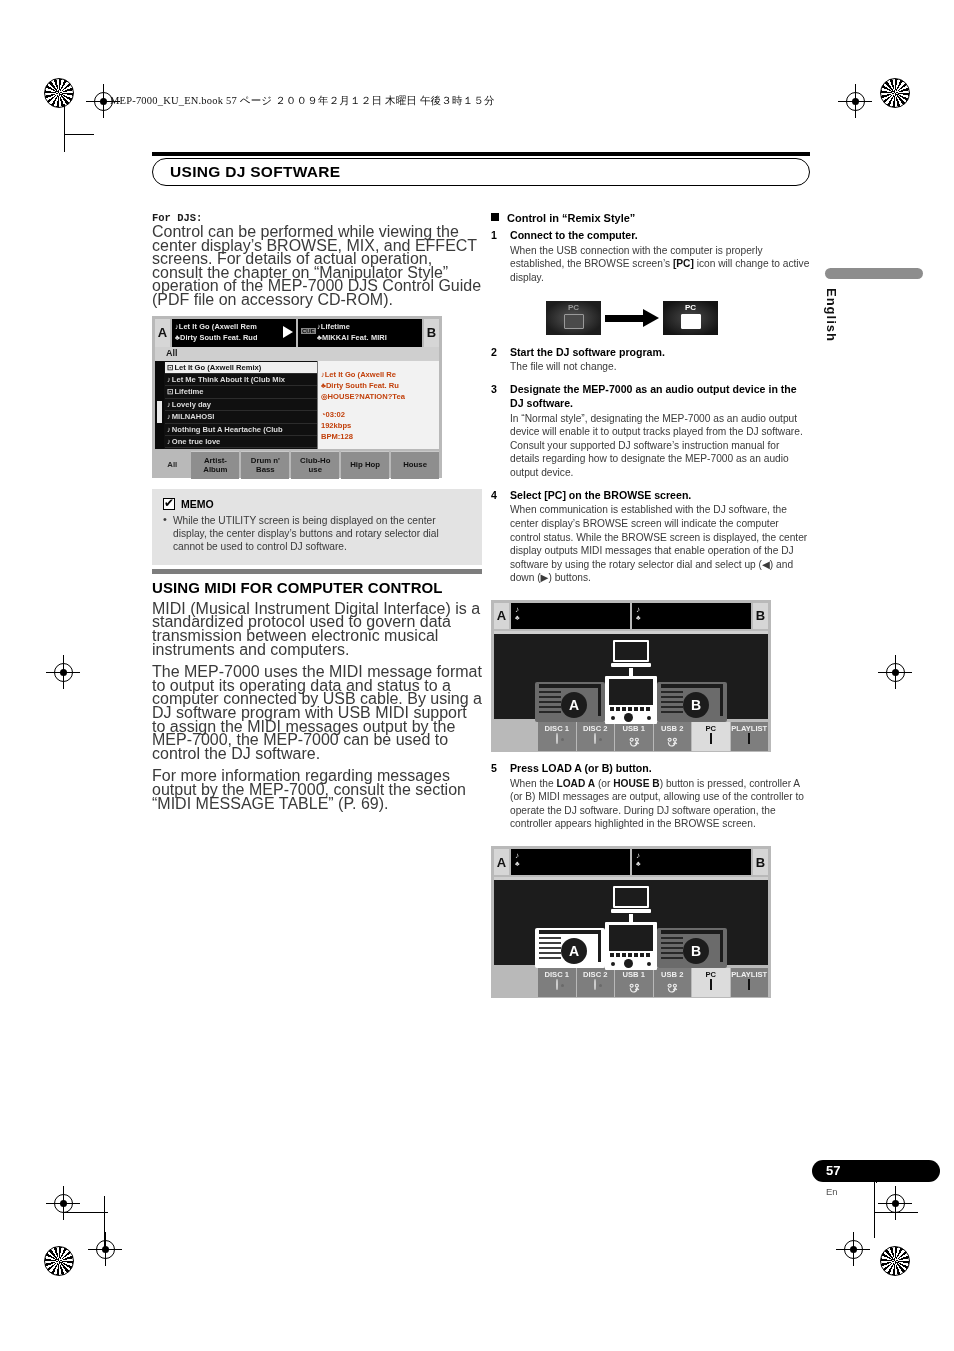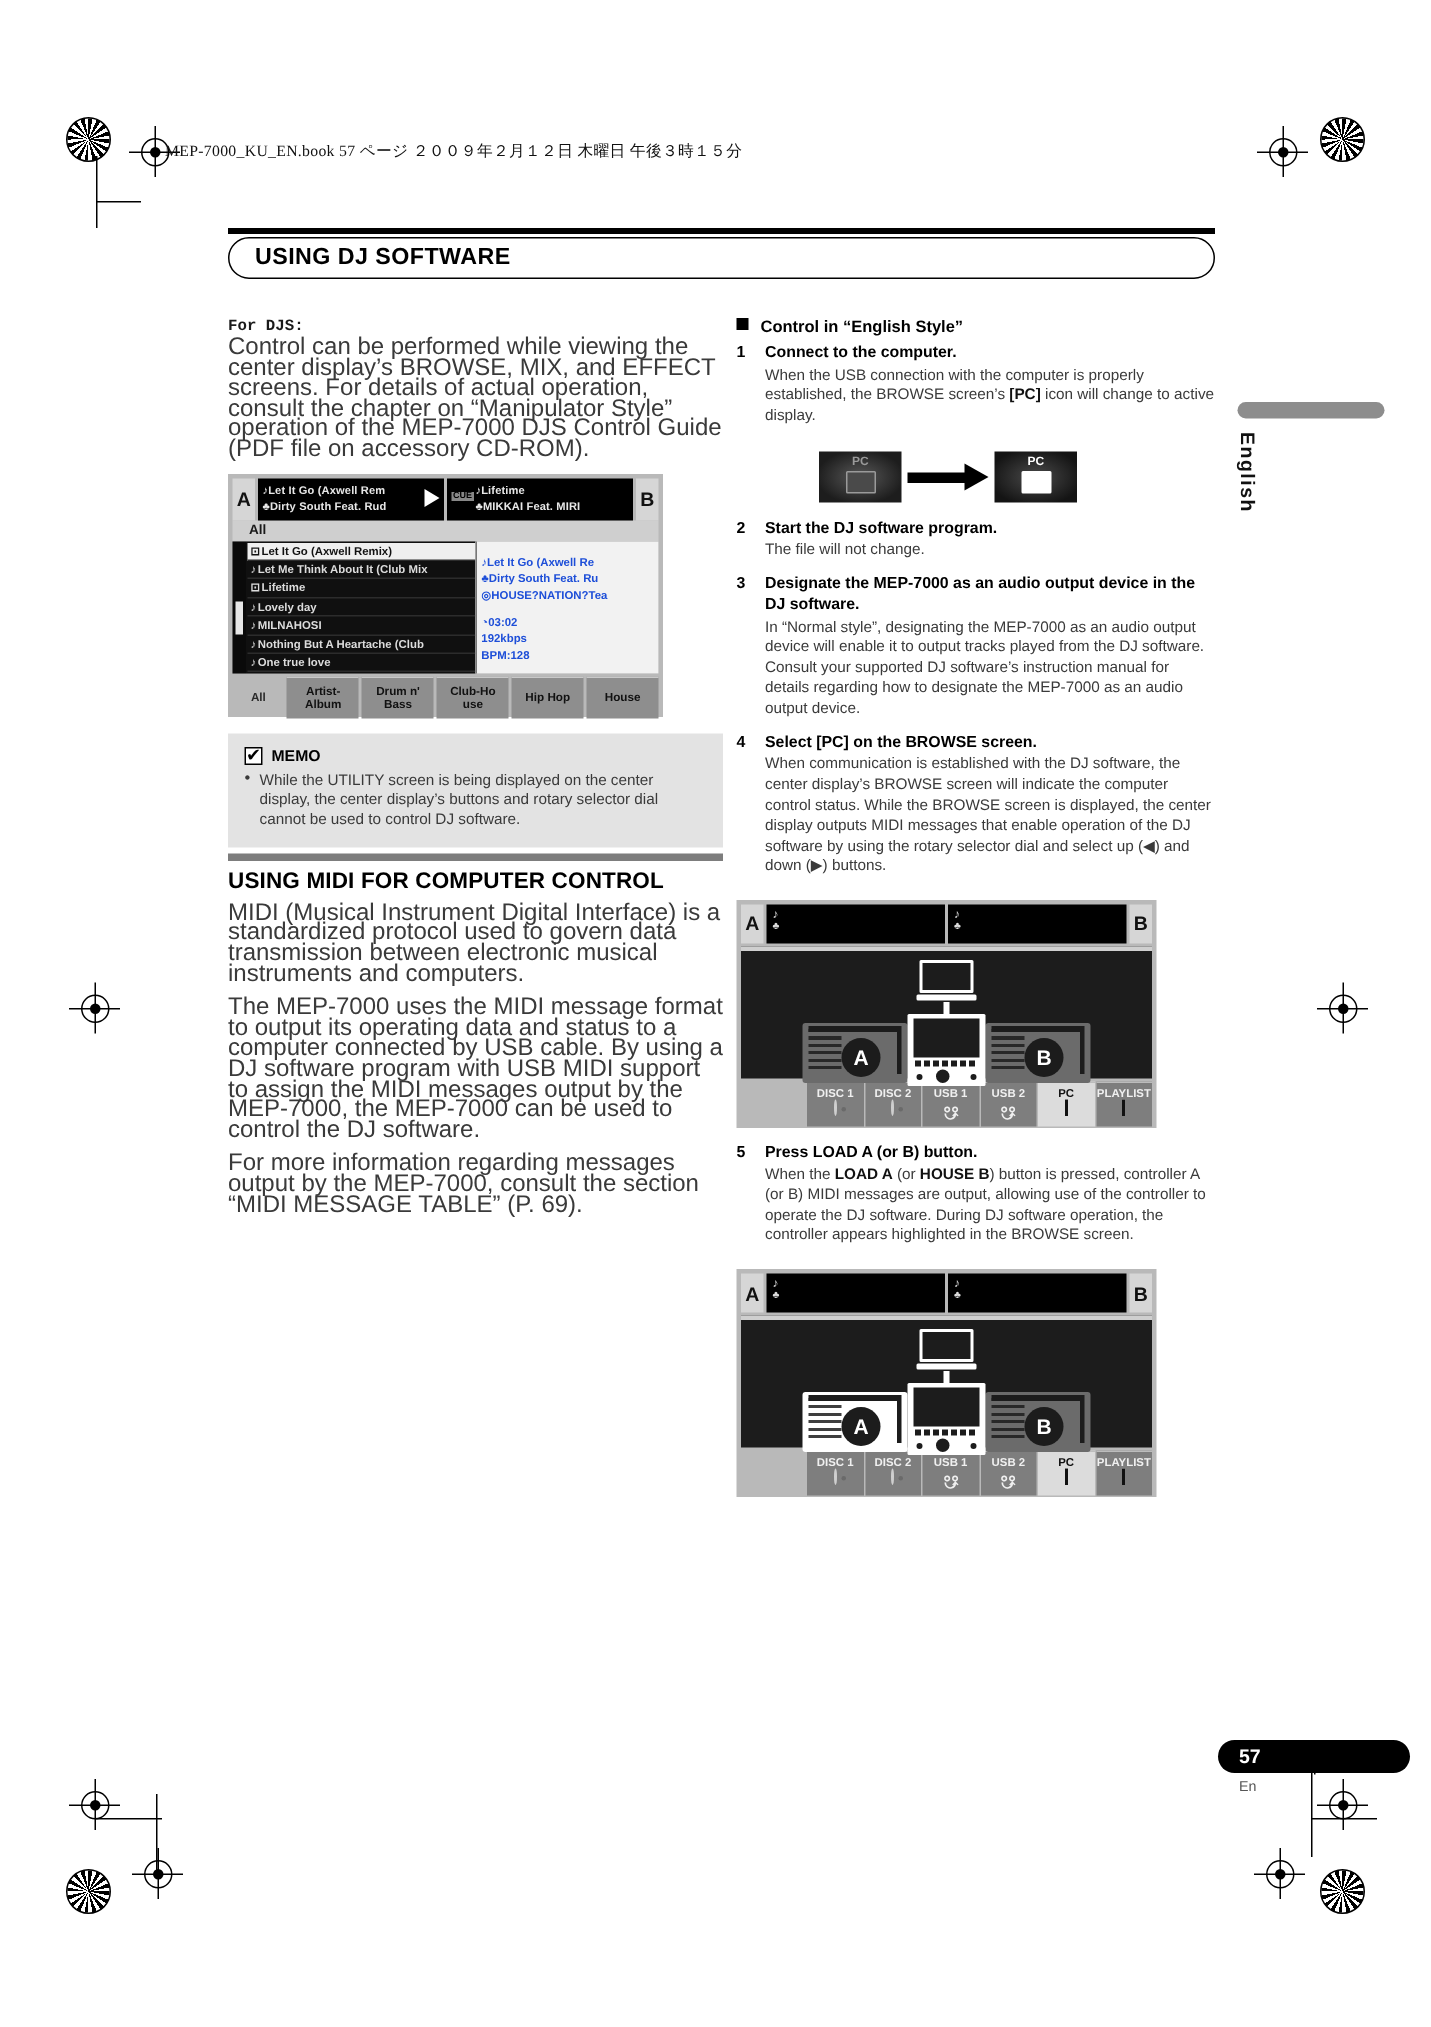--- a/index.html
+++ b/index.html
@@ -164,21 +164,21 @@
   }
   .tracklist { flex: 1.32; background: #101010; padding: 1px 0 0 1px; }
   .trk {
     font-size: 7.6px; line-height: 11.4px; color: #dcdcdc;
     white-space: nowrap; overflow: hidden; font-weight: bold;
     padding-left: 2px; border-bottom: 1px solid #2c2c2c;
   }
   .trk.sel { background: #efefef; color: #111; }
   .trk .note { margin-right: 1px; }
   .infopane {
-    flex: 1; background: #f2f2f2; color: #1d4ed8; padding: 8px 3px;
+    flex: 1; background: #f2f2f2; color: #c2410c; padding: 8px 3px;
     border-left: 1px solid #777;
   }
   .inf {
     font-size: 7.6px; line-height: 11px; white-space: nowrap;
     overflow: hidden; font-weight: bold;
   }
   .inf.gap { margin-top: 7px; }
   .lcd1-tabs { display: flex; height: 28px; margin-top: 2px; gap: 2px; }
   .tab1 {
     flex: 1; background: #8e8e8e; color: #111; font-size: 7.8px;
@@ -490,21 +490,21 @@
     <h2 class="sec">USING MIDI FOR COMPUTER CONTROL</h2>
     <p class="body">MIDI (Musical Instrument Digital Interface) is a standardized protocol used to govern data transmission between electronic musical instruments and computers.</p>
     <p class="body">The MEP-7000 uses the MIDI message format to output its operating data and status to a computer connected by USB cable. By using a DJ software program with USB MIDI support to assign the MIDI messages output by the MEP-7000, the MEP-7000 can be used to control the DJ software.</p>
     <p class="body">For more information regarding messages output by the MEP-7000, consult the section “MIDI MESSAGE TABLE” (P. 69).</p>
   </div>
 
   <div class="col-right">
 
     <div class="sq-head">
       <div class="sq"></div>
-      <div class="sq-text">Control in “English Style”</div>
+      <div class="sq-text">Control in “Remix Style”</div>
     </div>
 
     <div class="step">
       <div class="step-num">1</div>
       <div class="step-body">
         <div class="step-title">Connect to the computer.</div>
         <div class="step-desc">When the USB connection with the computer is properly established, the BROWSE screen’s <b>[PC]</b> icon will change to active display.</div>
       </div>
     </div>
 

